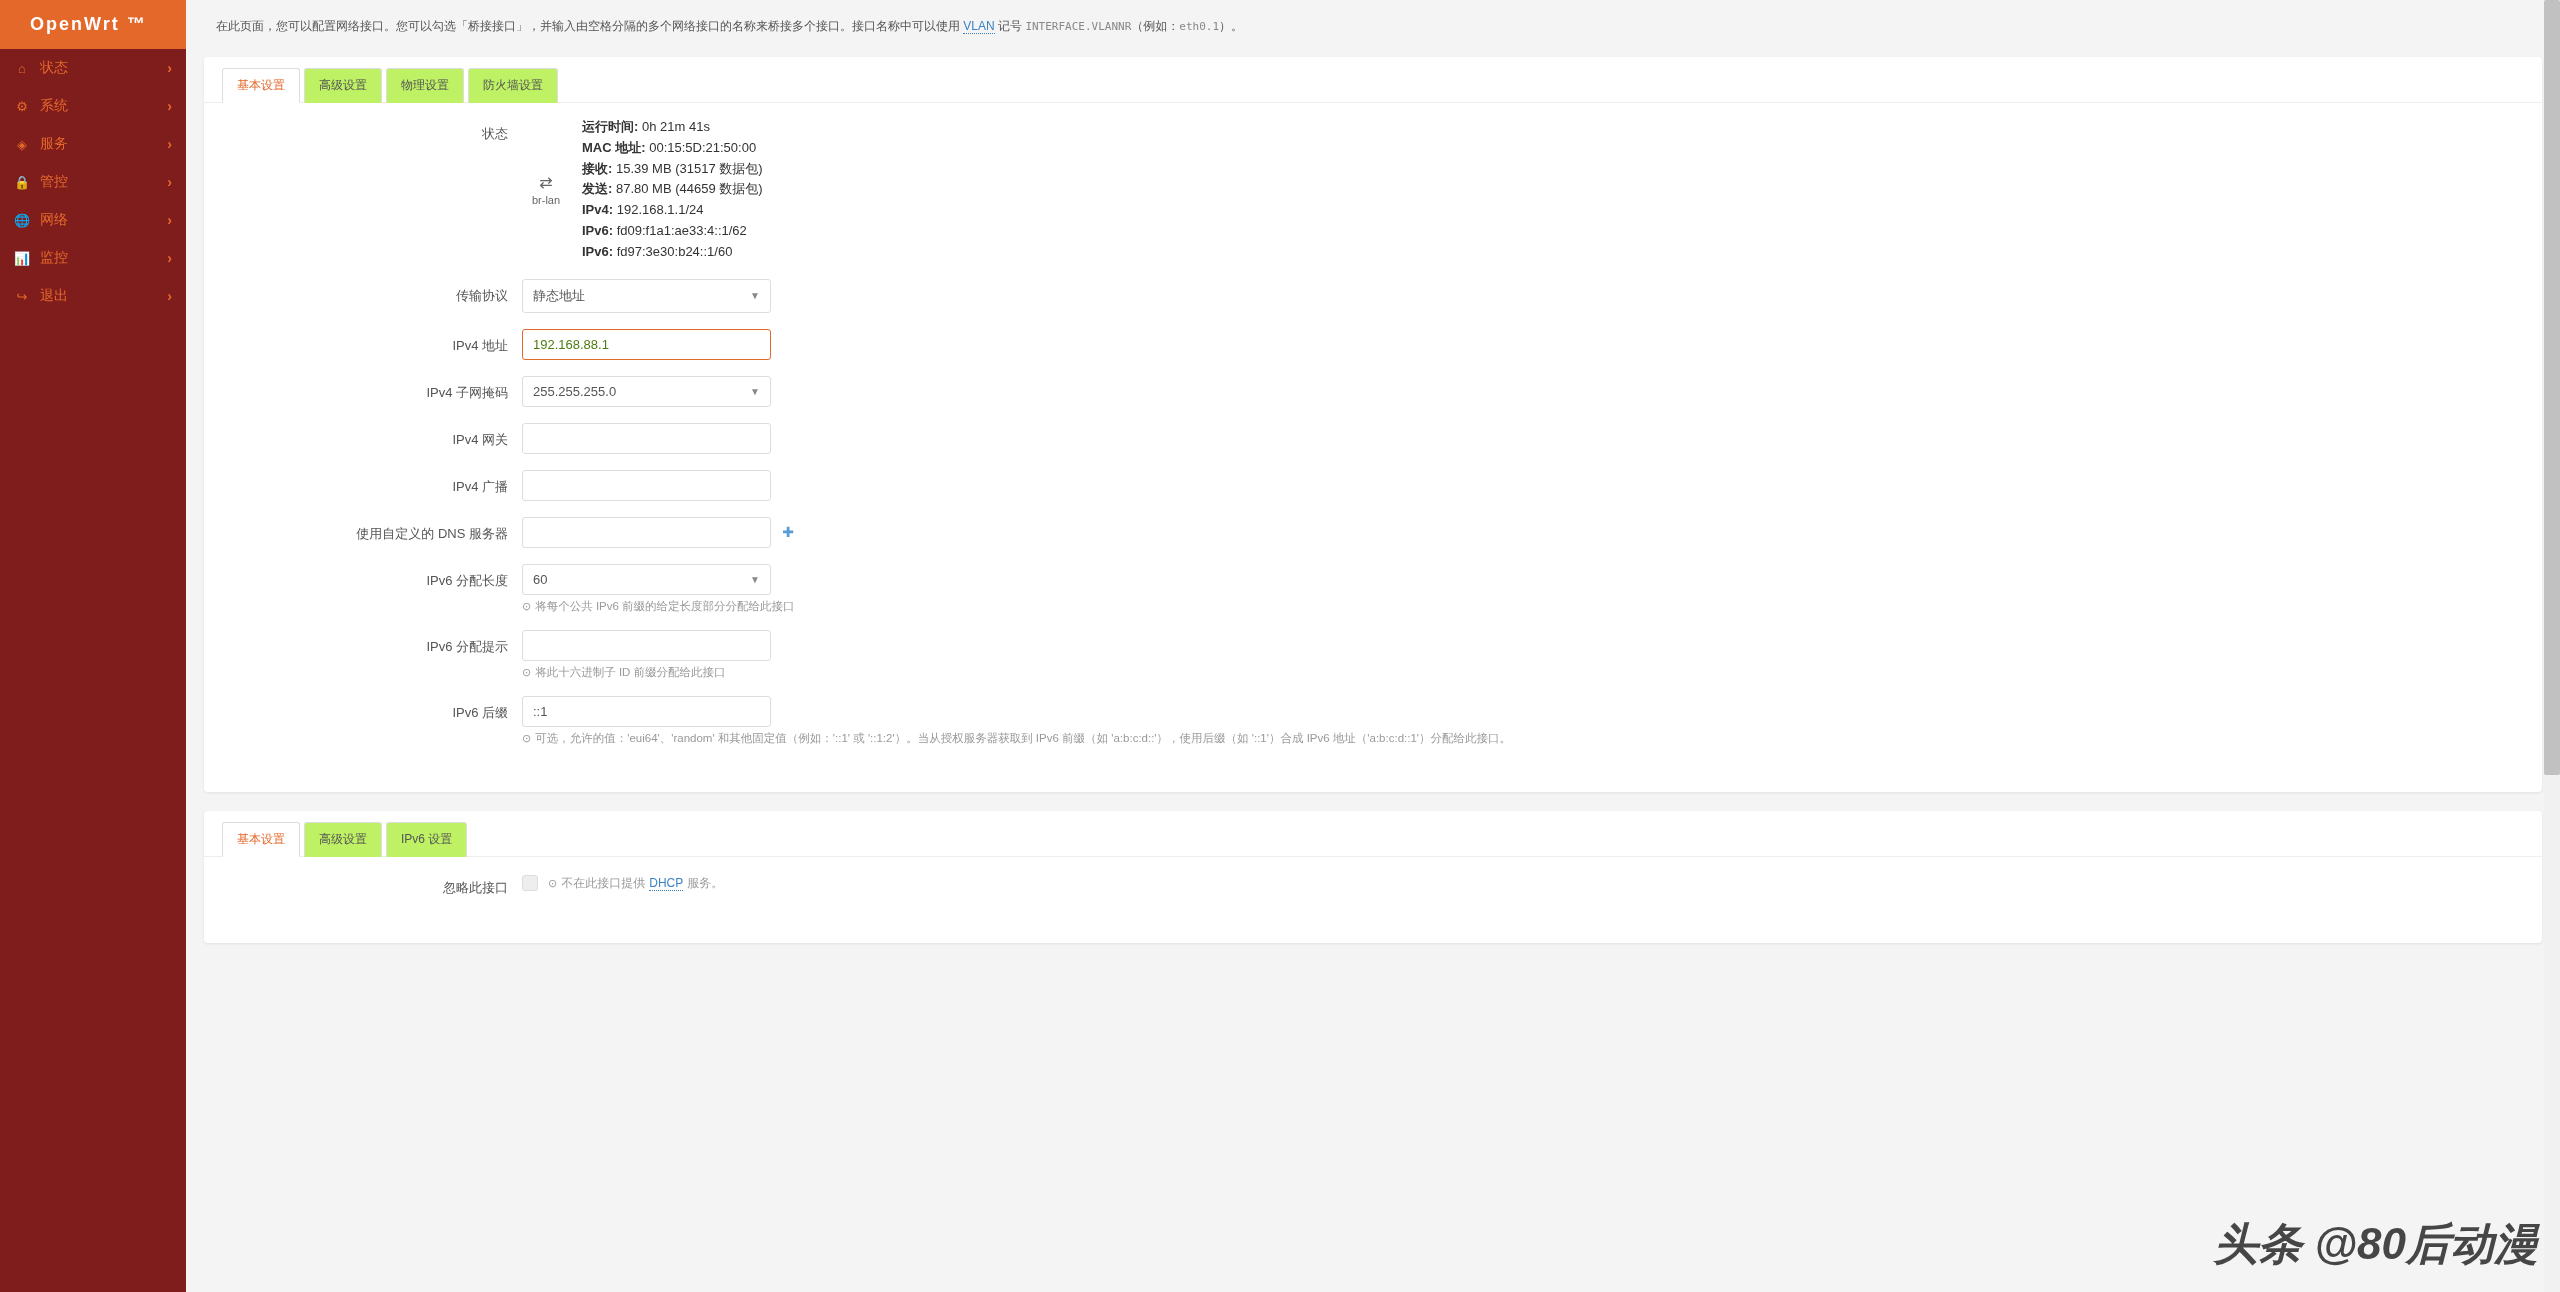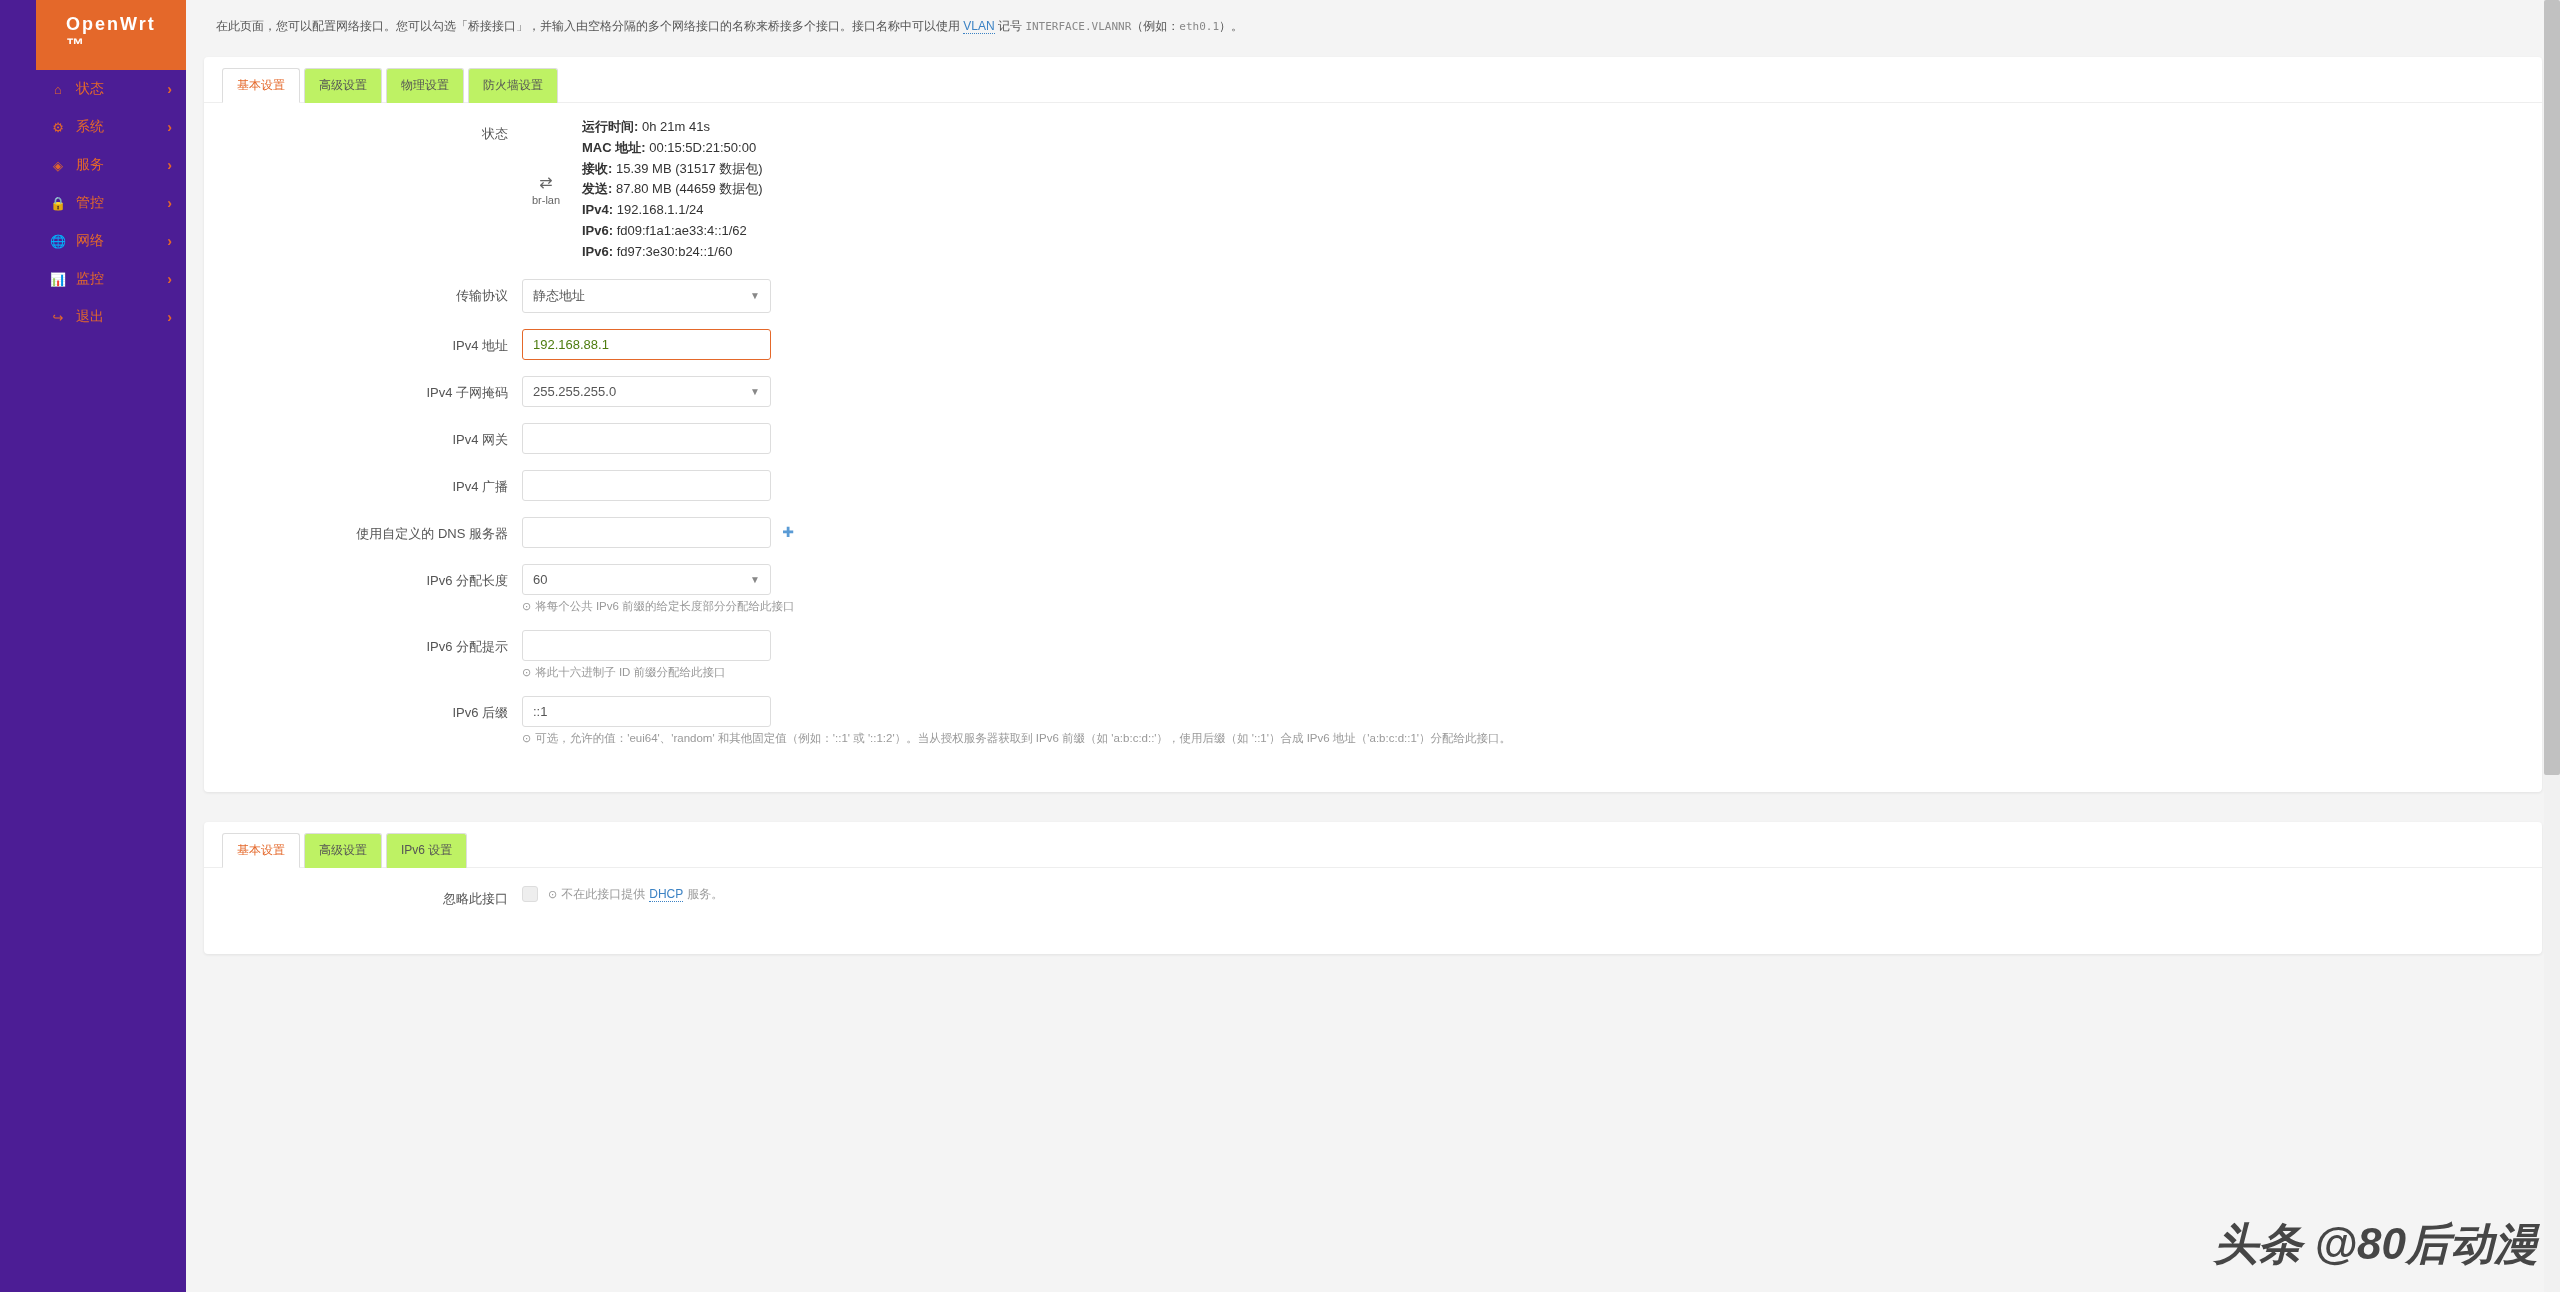--- a/index.html
+++ b/index.html
@@ -12,24 +12,23 @@
       font-size: 13px;
       color: #333;
       background: #f5f5f5;
       display: flex;
       height: 1292px;
       width: 2560px;
       overflow: hidden;
     }
     .sidebar {
       width: 186px;
-      background: #4c1d95;
+      background: #7f1d1d;
       flex-shrink: 0;
       height: 100%;
-      padding-left: 36px;
     }
     .sidebar-header {
       background: #e4682a;
       color: #fff;
       padding: 14px 18px 14px 30px;
       font-size: 18px;
       font-weight: bold;
       letter-spacing: 2px;
     }
     .sidebar-menu {
@@ -82,21 +81,21 @@
     }
     .page-description .code {
       font-family: monospace;
       color: #888;
       font-size: 11px;
     }
     .panel {
       background: #fff;
       border-radius: 4px;
       box-shadow: 0 1px 3px rgba(0,0,0,0.08);
-      margin-bottom: 30px;
+      margin-bottom: 19px;
     }
     .tab-row {
       display: flex;
       padding: 10px 18px 0 18px;
       gap: 4px;
       border-bottom: 1px solid #eee;
     }
     .tab {
       padding: 8px 14px;
       border: 1px solid #ddd;

